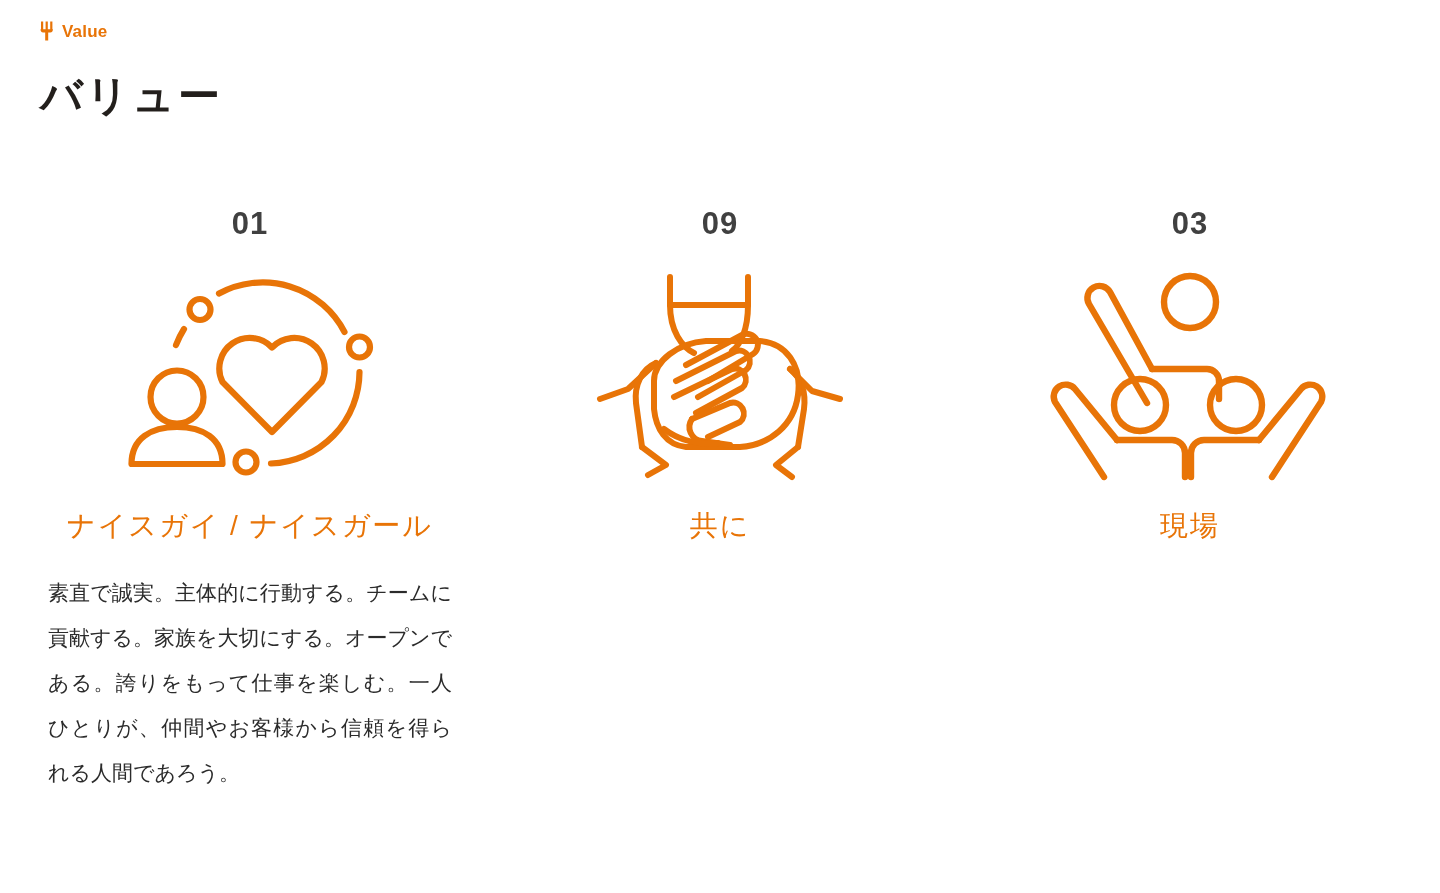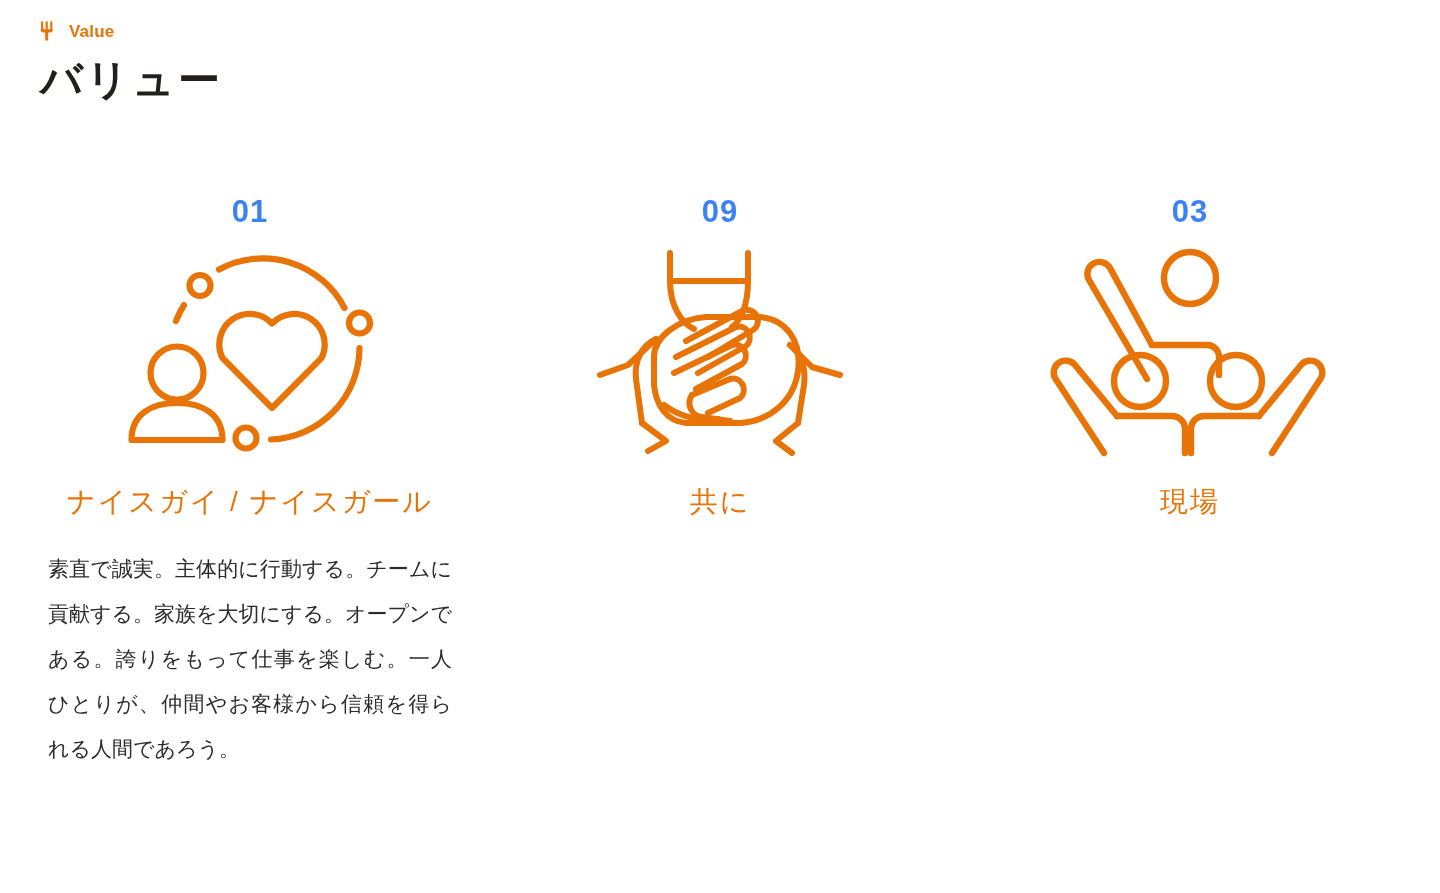--- a/index.html
+++ b/index.html
@@ -19,38 +19,38 @@
 
   
   .section-header {
     position: absolute;
     left: 40px;
     top: 18px;
   }
   .eyebrow {
     display: flex;
     align-items: center;
-    gap: 14px;
+    gap: 7px;
     height: 26px;
   }
   .eyebrow-icon {
     display: block;
     width: 15px;
     height: 20px;
     flex: 0 0 auto;
   }
   .eyebrow-label {
     font-size: 17px;
     font-weight: 700;
     letter-spacing: 0.2px;
     color: #e87407;
     line-height: 1;
   }
   .section-title {
-    margin: 12px 0 0 0;
+    margin: 28px 0 0 0;
     font-size: 42px;
     font-weight: 700;
     letter-spacing: 3px;
     color: #231f1c;
     line-height: 1.15;
     white-space: nowrap;
   }
 
   
   .values-grid {
@@ -65,23 +65,23 @@
   .value-card {
     width: 420px;
     display: flex;
     flex-direction: column;
     align-items: center;
   }
   .value-number {
     font-size: 31px;
     font-weight: 700;
     letter-spacing: 1px;
-    color: #3b82f6;
+    color: #404040;
     line-height: 1;
-    margin: 0;
+    margin: 12px;
   }
   .value-icon-wrap {
     height: 216px;
     margin-top: 18px;
     display: flex;
     align-items: center;
     justify-content: center;
   }
   .value-icon {
     display: block;

